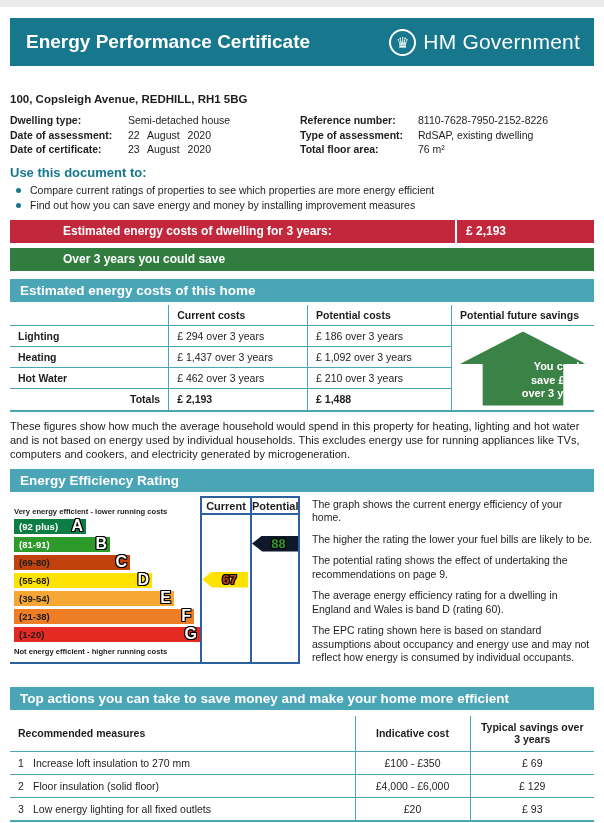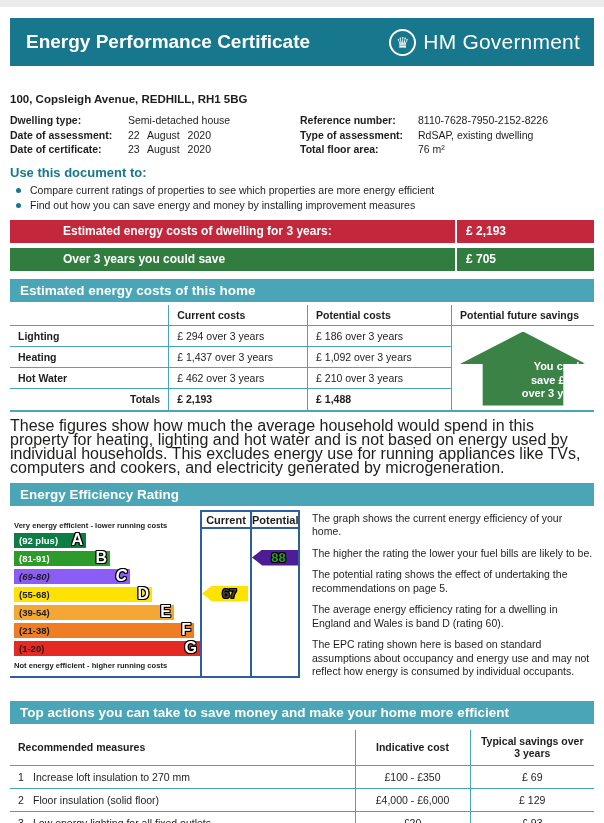--- a/index.html
+++ b/index.html
@@ -54,21 +54,21 @@
   .bB2{border-bottom:2px solid var(--table-border);}
   td.c1{width:160px;} td.c2{width:140px;} td.c3{width:145px;} .c4{width:139px; text-align:center;}
   .totals-label{text-align:right !important; font-weight:bold;}
   .bold{font-weight:bold;}
   .house-cell{text-align:center; vertical-align:middle;}
   .house{width:126px; height:74px; margin:2px auto 0; background:var(--house-green);
     clip-path:polygon(50% 0, 100% 44%, 82% 44%, 82% 100%, 18% 100%, 18% 44%, 0 44%);
     color:#fff; font-weight:bold; font-size:11px; line-height:13.5px;
     display:flex; flex-direction:column; align-items:flex-end; justify-content:flex-end; padding-bottom:5px;}
 
-  .note{margin-top:7px; font-size:16px; line-height:14px;}
+  .note{margin-top:7px; font-size:11px; line-height:14px;}
 
   
   .eer-wrap{display:flex; margin-top:4px;}
   .chart{position:relative; width:290px; height:168px; border-bottom:2px solid var(--chart-border); flex:none;}
   .mini-label{position:absolute; left:4px; font-size:7.6px; font-weight:bold;}
   .mini-top{top:11px;} .mini-bottom{top:151px;}
   .bands{position:absolute; left:4px; top:23px; width:186px;}
   .band-bar{height:15px; margin-bottom:3px; display:flex; align-items:center; justify-content:space-between; padding:0 3px 0 5px;}
   .band-range{font-size:9.5px; font-weight:bold;}
   .light .band-range{color:#fff;}
@@ -76,21 +76,21 @@
     text-shadow:-1px -1px 0 #000,1px -1px 0 #000,-1px 1px 0 #000,1px 1px 0 #000,0 -1px 0 #000,0 1px 0 #000,-1px 0 0 #000,1px 0 0 #000;}
   .w-a{width:72px;} .w-b{width:96px;} .w-c{width:116px;} .w-d{width:138px;} .w-e{width:160px;gap:12px;} .w-f{width:180px;} .w-g{width:186px;}
   .col-box{position:absolute; top:0; bottom:0; border-left:2px solid var(--chart-border); border-top:2px solid var(--chart-border);}
   .col-cur{left:190px; width:50px;}
   .col-pot{left:240px; width:50px; border-right:2px solid var(--chart-border);}
   .col-header{height:17px; border-bottom:2px solid var(--chart-border); text-align:center; font-weight:bold; font-size:11px; line-height:16px;}
   .arrow{position:absolute; width:46px; height:16px; clip-path:polygon(0 50%, 22% 0, 100% 0, 100% 100%, 22% 100%);
     display:flex; align-items:center; justify-content:center; padding-left:7px;
     font-weight:bold; font-size:13px;
     text-shadow:-1px -1px 0 #000,1px -1px 0 #000,-1px 1px 0 #000,1px 1px 0 #000,0 -1px 0 #000,0 1px 0 #000,-1px 0 0 #000,1px 0 0 #000;}
-  .arr-cur{left:192px; top:76px; color:#404040;padding-left:9px;}
+  .arr-cur{left:192px; top:76px; color:#c2410c;padding-left:9px;}
   .arr-pot{left:242px; top:40px; color:#2c9b29;}
   .eer-text{margin-left:12px; flex:1; font-size:10.5px; line-height:13.5px; padding-top:2px;}
   .eer-text p{margin-bottom:8px;}
 
   
   table.actions{width:100%; border-collapse:collapse; margin-top:6px; font-size:10.5px;}
   table.actions th, table.actions td{padding:5px 8px; vertical-align:middle;}
   th.am{width:345px; text-align:left; font-weight:bold;}
   .ac, .as{text-align:center;}
   th.ac{width:115px;} th.as{width:124px; line-height:12.5px;}
@@ -156,21 +156,20 @@
         <span>Find out how you can save energy and money by installing improvement measures</span>
       </div>
     </div>
 
     <div class="banner b-red">
       <span class="banner-label">Estimated energy costs of dwelling for 3 years:</span>
       <span class="banner-value">£ 2,193</span>
     </div>
     <div class="banner b-green">
       <span class="banner-label">Over 3 years you could save</span>
-      <span class="banner-value">£ 705</span>
     </div>
 
     <div class="section-bar mt8">Estimated energy costs of this home</div>
 
     <table class="costs">
       <tbody>
           <tr>
         <th class="c1 bB"></th>
         <th class="c2 bL bB">Current costs</th>
         <th class="c3 bL bB">Potential costs</th>
@@ -215,21 +214,21 @@
         <div class="mini-label mini-top">Very energy efficient - lower running costs</div>
         <div class="bands">
           <div class="band-bar w-a light" style="background-color: rgb(12, 125, 67);">
             <span class="band-range">(92 plus)</span>
             <span class="band-letter">A</span>
           </div>
           <div class="band-bar w-b light" style="background-color: rgb(44, 155, 41);">
             <span class="band-range">(81-91)</span>
             <span class="band-letter">B</span>
           </div>
-          <div class="band-bar w-c" style="background-color: #8b5cf6; font-style: italic;">
+          <div class="band-bar w-c" style="background-color: #c2410c;">
             <span class="band-range">(69-80)</span>
             <span class="band-letter">C</span>
           </div>
           <div class="band-bar w-d" style="background-color: rgb(255, 227, 0);">
             <span class="band-range">(55-68)</span>
             <span class="band-letter">D</span>
           </div>
           <div class="band-bar w-e" style="background-color: rgb(245, 167, 51);">
             <span class="band-range">(39-54)</span>
             <span class="band-letter">E</span>
@@ -246,28 +245,28 @@
         <div class="mini-label mini-bottom">Not energy efficient - higher running costs</div>
         <div class="col-box col-cur">
           <div class="col-header">Current</div>
         </div>
         <div class="col-box col-pot">
           <div class="col-header">Potential</div>
         </div>
         <div class="arrow arr-cur" style="background-color: rgb(255, 227, 0);">
           <span>67</span>
         </div>
-        <div class="arrow arr-pot" style="background-color: #4c1d95; text-align: center;">
+        <div class="arrow arr-pot" style="background-color: #0f172a; text-align: center;">
           <span>88</span>
         </div>
       </div>
       <div class="eer-text">
         <p>The graph shows the current energy efficiency of your home.</p>
         <p>The higher the rating the lower your fuel bills are likely to be.</p>
-        <p>The potential rating shows the effect of undertaking the recommendations on page 5.</p>
+        <p>The potential rating shows the effect of undertaking the recommendations on page 9.</p>
         <p>The average energy efficiency rating for a dwelling in England and Wales is band D (rating 60).</p>
         <p>The EPC rating shown here is based on standard assumptions about occupancy and energy use and may not reflect how energy is consumed by individual occupants.</p>
       </div>
     </div>
 
     <div class="section-bar" style="margin-top:14px;">Top actions you can take to save money and make your home more efficient</div>
 
     <table class="actions">
       <tbody>
           <tr>

